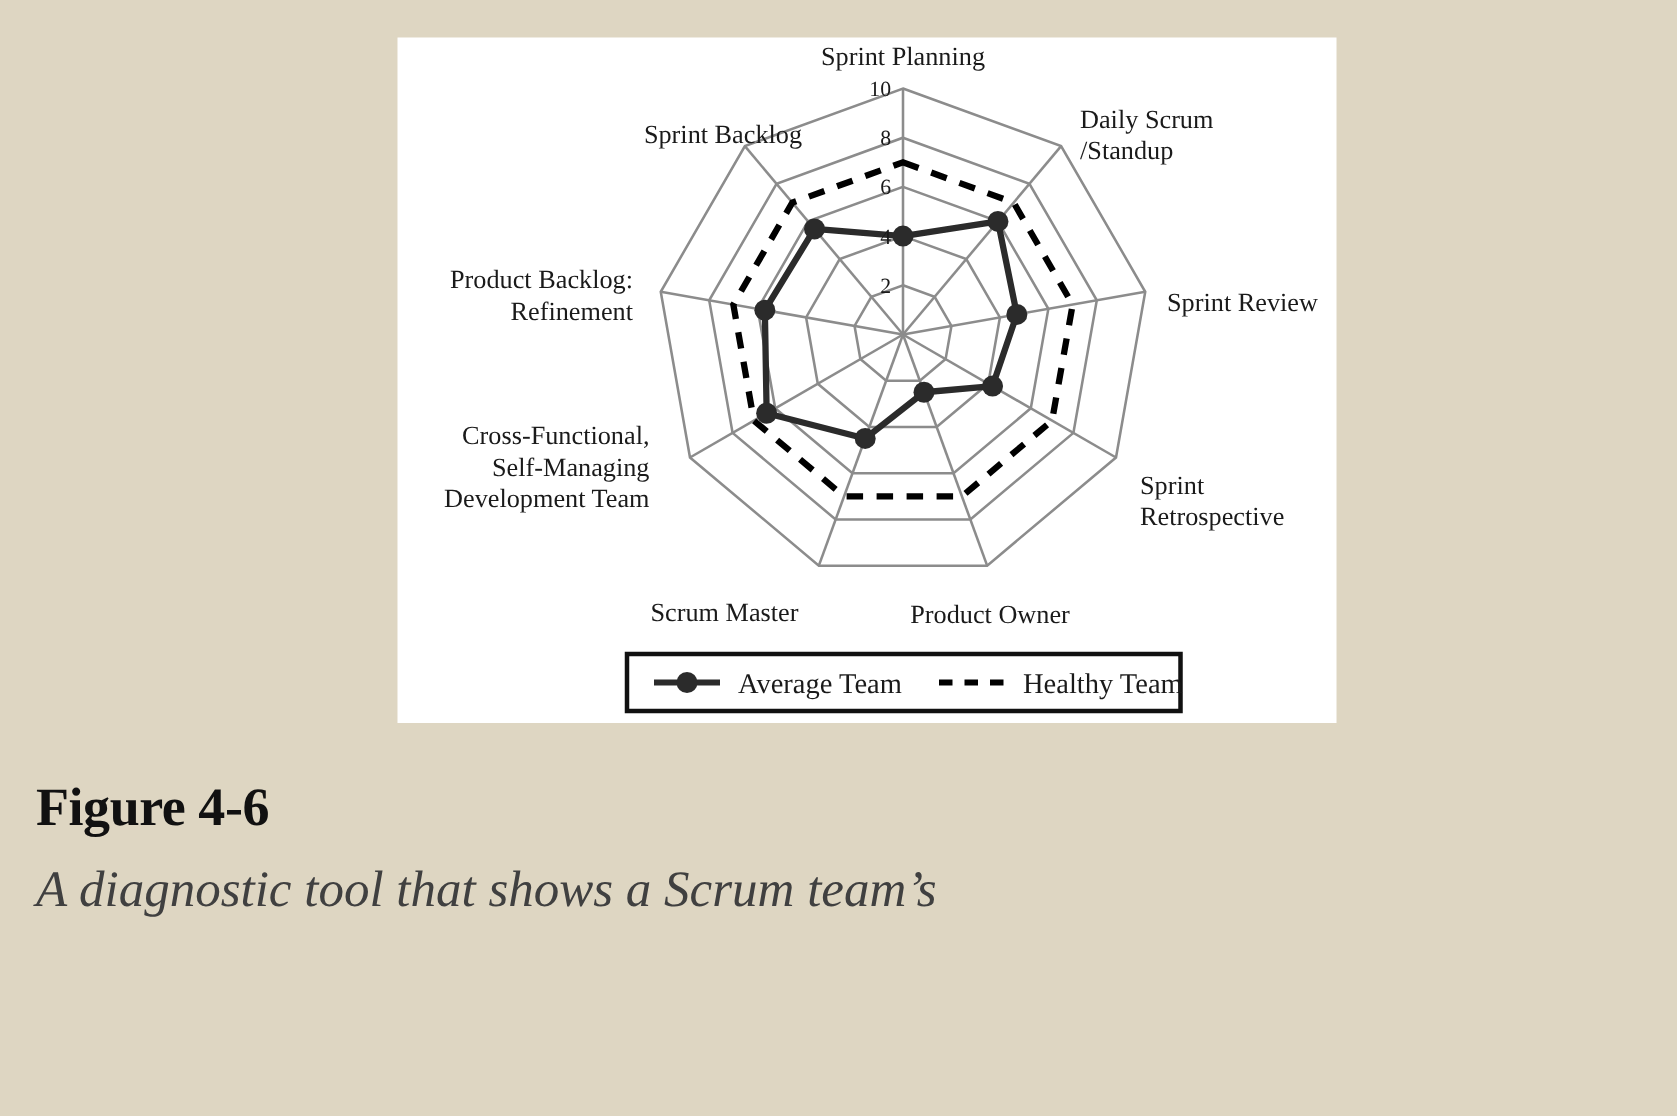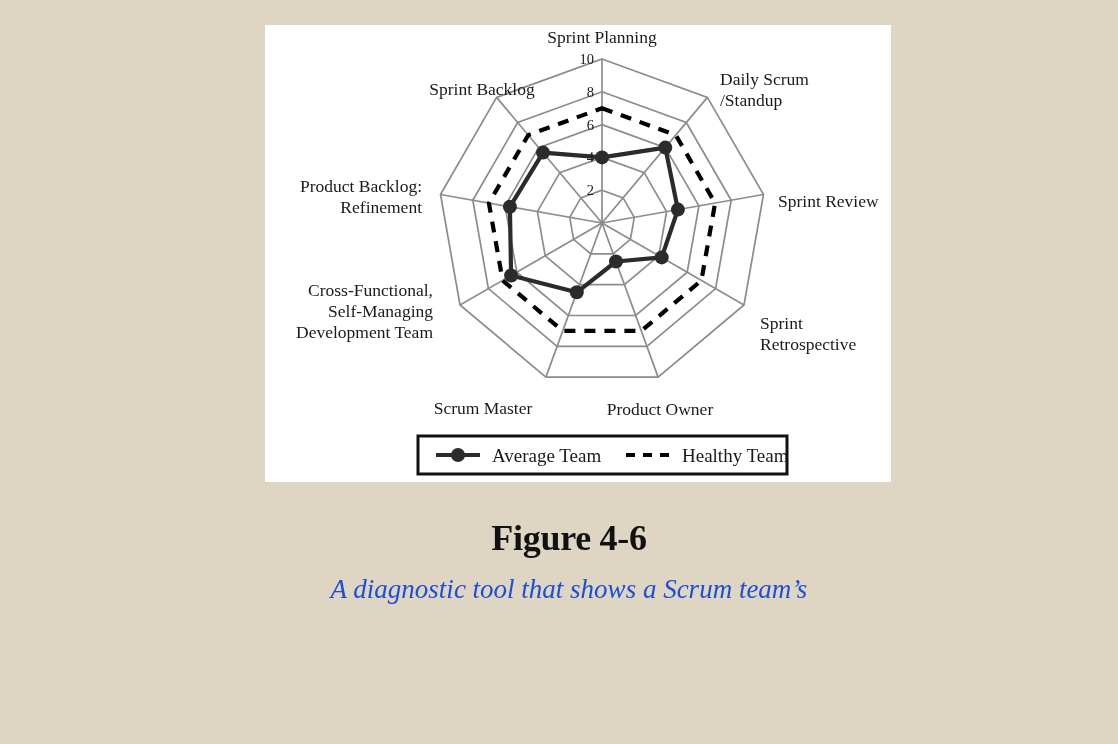--- a/index.html
+++ b/index.html
@@ -45,40 +45,39 @@
     font-size: 14.5px;
     fill: #1a1a1a;
   }
   .legend-text {
     font-family: "Liberation Serif", "DejaVu Serif", serif;
     font-size: 19px;
     fill: #1a1a1a;
   }
   #caption-block {
     position: absolute;
-    left: 44px;
+    left: 24px;
     top: 520px;
     width: 1050px;
-    text-align: center;
   }
   #figure-number {
     font-family: "Liberation Serif", "DejaVu Serif", serif;
     font-weight: bold;
     font-size: 36px;
     line-height: 1.05;
     color: #111111;
     letter-spacing: -0.3px;
     margin: 0 0 14px 0;
   }
   .caption-line {
     font-family: "Liberation Serif", "DejaVu Serif", serif;
     font-style: italic;
-    font-size: 27px;
+    font-size: 34px;
     line-height: 1.32;
-    color: #1d4ed8;
+    color: #404040;
     margin: 0;
     white-space: nowrap;
   }
 </style>
 </head>
 <body>
 
 <div id="figure-root">
 
   <div id="chart-panel">

